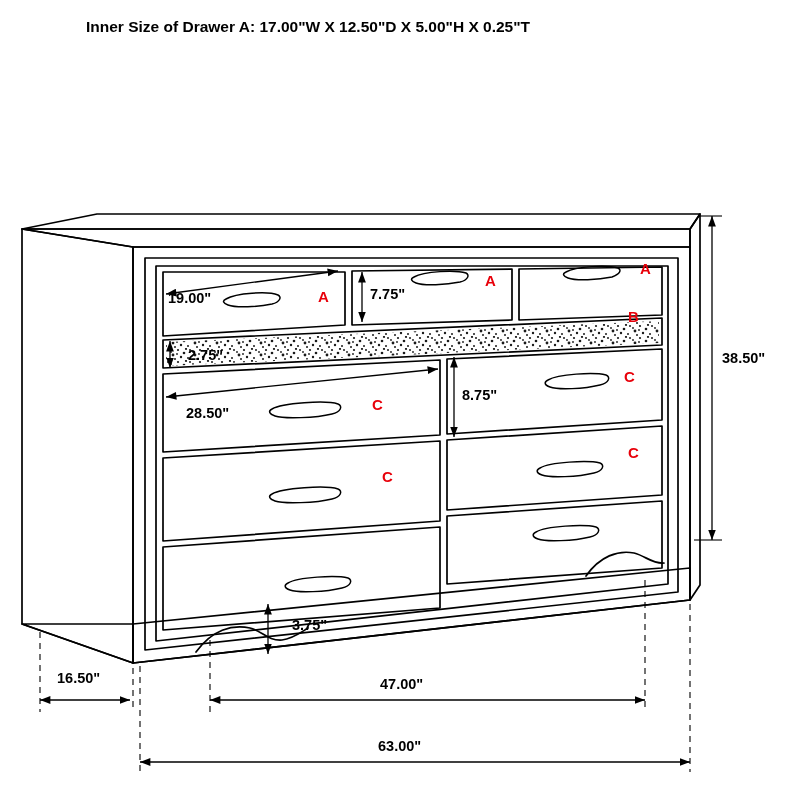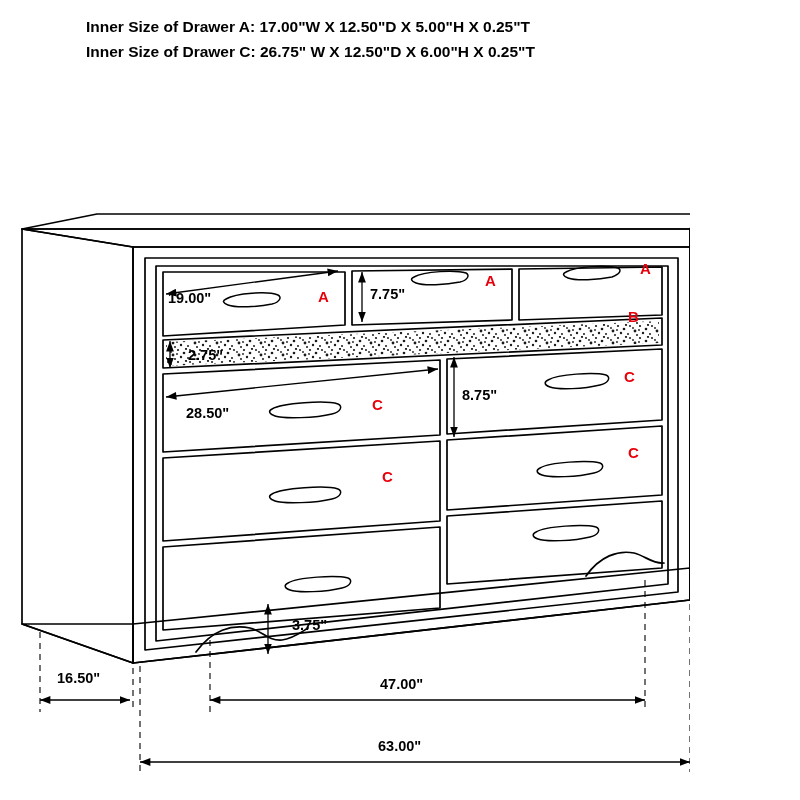--- a/index.html
+++ b/index.html
@@ -2,21 +2,21 @@
 <html><head>
 <meta charset="utf-8">
 <style>
   html, body {
     margin: 0;
     padding: 0;
     background: #ffffff;
   }
   #page {
     position: relative;
-    width: 690px;
+    width: 800px;
     height: 800px;
     background: #ffffff;
     font-family: "Liberation Sans", sans-serif;
     overflow: hidden;
   }
   .spec-block {
     position: absolute;
     left: 86px;
     top: 14px;
     width: 680px;
@@ -50,21 +50,20 @@
     height: 800px;
   }
 </style>
 </head>
 <body>
 
 <div id="page">
 
   <div class="spec-block">
     <div class="spec-line">Inner Size of Drawer A: 17.00"W X 12.50"D X 5.00"H X 0.25"T</div>
-    <div class="spec-line">Inner Size of Drawer C: 26.75" W X 12.50"D X 6.00"H X 0.25"T</div>
   </div>
 
   <svg class="canvas" viewBox="0 0 800 800">
     <defs>
       <marker id="arrEnd" markerWidth="9" markerHeight="9" refX="8" refY="3" orient="auto">
         <path d="M0,0 L8,3 L0,6 z" fill="#000"></path>
       </marker>
       <marker id="arrStart" markerWidth="9" markerHeight="9" refX="0" refY="3" orient="auto">
         <path d="M8,0 L0,3 L8,6 z" fill="#000"></path>
       </marker>

